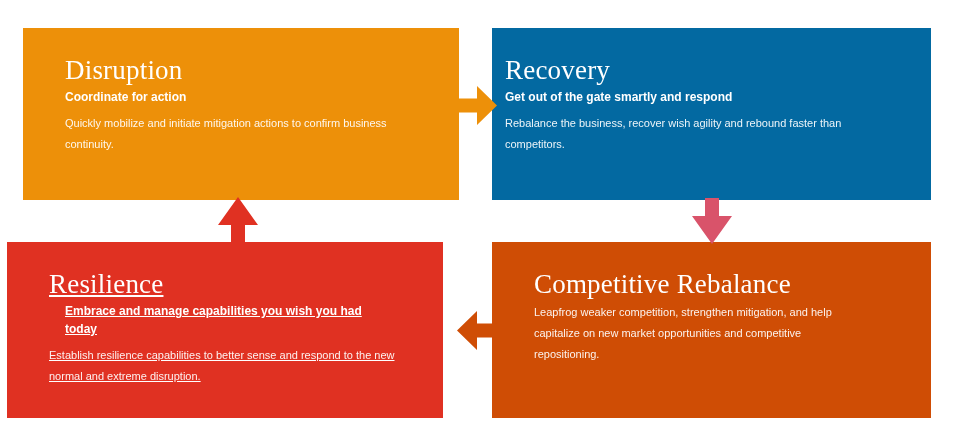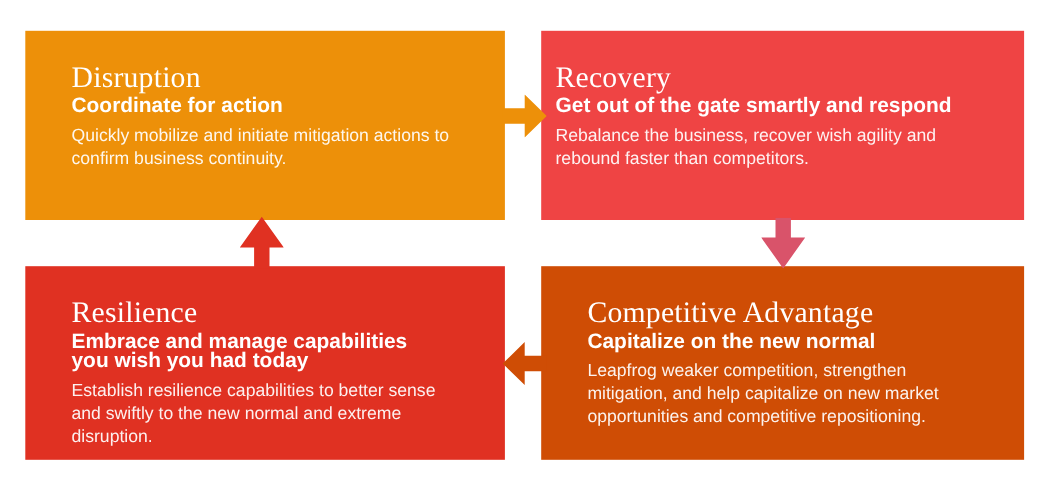--- a/index.html
+++ b/index.html
@@ -29,50 +29,50 @@
     font-family: "Liberation Serif", "DejaVu Serif", serif;
     font-size: 27px;
     font-weight: 400;
     line-height: 33px;
     letter-spacing: 0.2px;
     margin: 0 0 1px 0;
     color: #ffffff;
   }
   .card-subtitle {
     font-family: "Liberation Sans", sans-serif;
-    font-size: 19px;
+    font-size: 12px;
     font-weight: 700;
     line-height: 18px;
     margin: 0 0 7px 0;
     color: #ffffff;
   }
   .card-body {
     font-family: "Liberation Sans", sans-serif;
-    font-size: 16px;
+    font-size: 11px;
     font-weight: 400;
     line-height: 21px;
     margin: 0;
     color: rgba(255,255,255,0.93);
   }
 
   
   #card-disruption {
     left: 23px;  top: 28px;  width: 436px; height: 172px;
   }
   #card-recovery {
     left: 492px; top: 28px;  width: 439px; height: 172px;
   }
   #card-resilience {
-    left: 23px;  top: 242px; width: 436px; height: 176px;
+    left: 7px;  top: 242px; width: 436px; height: 176px; text-decoration: underline;
   }
   #card-competitive {
     left: 492px; top: 242px; width: 439px; height: 176px;
   }
   #card-resilience .card-body { max-width: 372px; }
-  #card-resilience .card-subtitle { max-width: 330px; }
+  #card-resilience .card-subtitle { max-width: 330px; margin-left: 16px; }
   #card-competitive .card-body { max-width: 330px; }
 
   
   .arrow {
     position: absolute;
     display: block;
   }
   #arrow-right { left: 457px; top: 86px;  width: 40px; height: 39px; }
   #arrow-down  { left: 692px; top: 198px; width: 40px; height: 46px; }
   #arrow-left  { left: 457px; top: 311px; width: 40px; height: 39px; }
@@ -82,35 +82,34 @@
 <body style="background-color: rgb(255, 255, 255);">
 
 <div id="diagram">
 
   <div class="card" id="card-disruption" style="background-color: rgb(237, 144, 9);">
     <div class="card-title">Disruption</div>
     <div class="card-subtitle">Coordinate for action</div>
     <div class="card-body">Quickly mobilize and initiate mitigation actions to confirm business continuity.</div>
   </div>
 
-  <div class="card" id="card-recovery" style="background-color: #ef4444; padding-left: 13px;">
+  <div class="card" id="card-recovery" style="background-color: #0369a1; padding-left: 13px;">
     <div class="card-title">Recovery</div>
     <div class="card-subtitle">Get out of the gate smartly and respond</div>
     <div class="card-body">Rebalance the business, recover wish agility and rebound faster than competitors.</div>
   </div>
 
   <div class="card" id="card-resilience" style="background-color: rgb(224, 49, 34);">
     <div class="card-title">Resilience</div>
     <div class="card-subtitle">Embrace and manage capabilities you wish you had today</div>
-    <div class="card-body">Establish resilience capabilities to better sense and swiftly to the new normal and extreme disruption.</div>
+    <div class="card-body">Establish resilience capabilities to better sense and respond to the new normal and extreme disruption.</div>
   </div>
 
   <div class="card" id="card-competitive" style="background-color: rgb(207, 77, 5);">
-    <div class="card-title">Competitive Advantage</div>
-    <div class="card-subtitle">Capitalize on the new normal</div>
+    <div class="card-title">Competitive Rebalance</div>
     <div class="card-body">Leapfrog weaker competition, strengthen mitigation, and help capitalize on new market opportunities and competitive repositioning.</div>
   </div>
 
   <svg class="arrow" id="arrow-right" viewBox="0 0 40 39">
     <polygon points="0,12.5 20,12.5 20,0 40,19.5 20,39 20,26.5 0,26.5" fill="#ED9009"></polygon>
   </svg>
 
   <svg class="arrow" id="arrow-down" viewBox="0 0 40 46">
     <polygon points="13,0 27,0 27,18 40,18 20,46 0,18 13,18" fill="#D9536A"></polygon>
   </svg>

